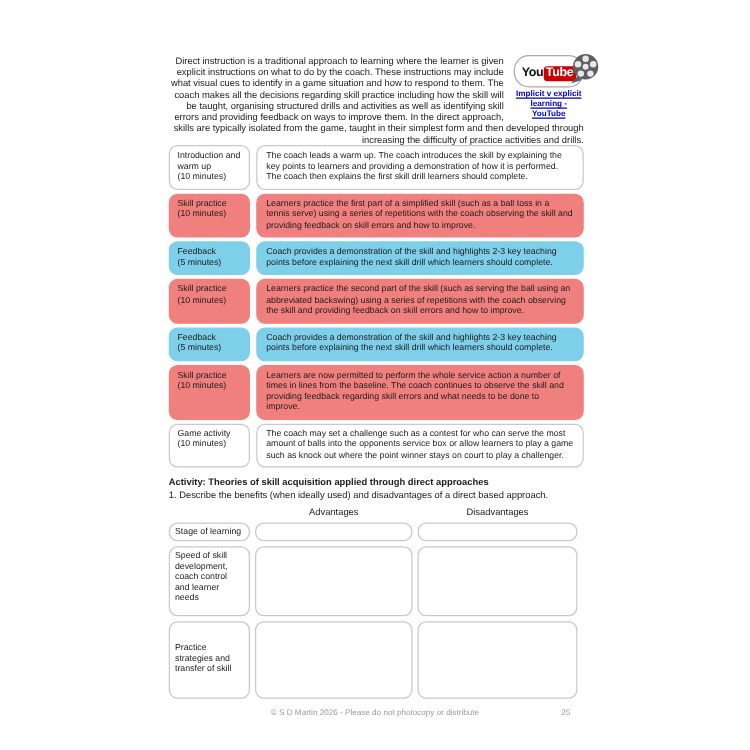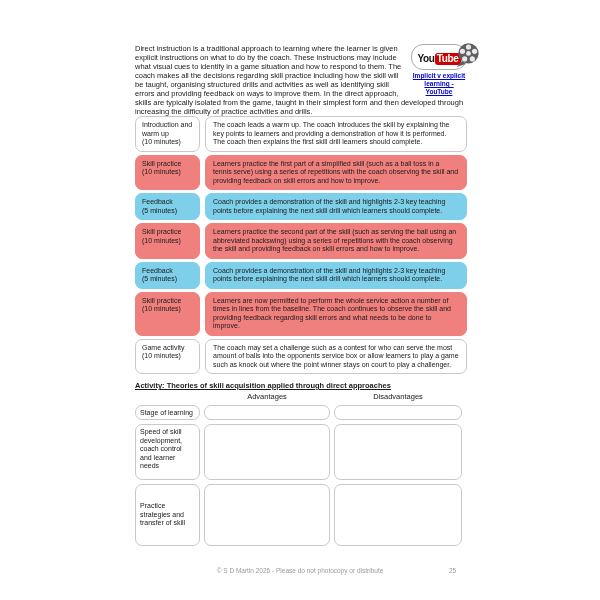--- a/index.html
+++ b/index.html
@@ -70,20 +70,21 @@
   .doc-title {
     font-size: 8px;
     font-weight: bold;
     margin: 0 0 2px 0;
     line-height: 10px;
   }
   .intro {
     font-size: 7.5px;
     line-height: 9px;
     margin: 0;
+    text-align: right;
   }
   .example-label {
     clear: left;
     font-size: 7.5px;
     margin: 11px 0 3px 0;
   }
 
   
   .lesson-table { width: 332px; }
   .lrow {
@@ -119,21 +120,20 @@
     border: 1px solid var(--feedback-blue, #7dcfea);
   }
   .dur { display: block; }
 
   
   .activity-heading {
     font-size: 7.5px;
     font-weight: bold;
     margin: 7px 0 1px 0;
     line-height: 9px;
-    text-decoration: underline;
   }
   .activity-instruction {
     font-size: 7.5px;
     margin: 0 0 4px 0;
     line-height: 9px;
   }
   .activity-table {
     display: grid;
     grid-template-columns: 65px 126px 128px;
     grid-template-rows: 10px 15px 56px 62px;
@@ -262,20 +262,21 @@
         <div class="cell label">
           <span>Game activity</span>
           <span class="dur">(10 minutes)</span>
         </div>
         <div class="cell desc">The coach may set a challenge such as a contest for who can serve the most amount of balls into the opponents service box or allow learners to play a game such as knock out where the point winner stays on court to play a challenger.</div>
       </div>
 
     </div>
 
     <h2 class="activity-heading">Activity: Theories of skill acquisition applied through direct approaches</h2>
+    <p class="activity-instruction">1. Describe the benefits (when ideally used) and disadvantages of a direct based approach.</p>
 
     <div class="activity-table">
       <div></div>
       <div class="ahead">Advantages</div>
       <div class="ahead">Disadvantages</div>
 
       <div class="acell">Stage of learning</div>
       <div class="acell"></div>
       <div class="acell"></div>
 

